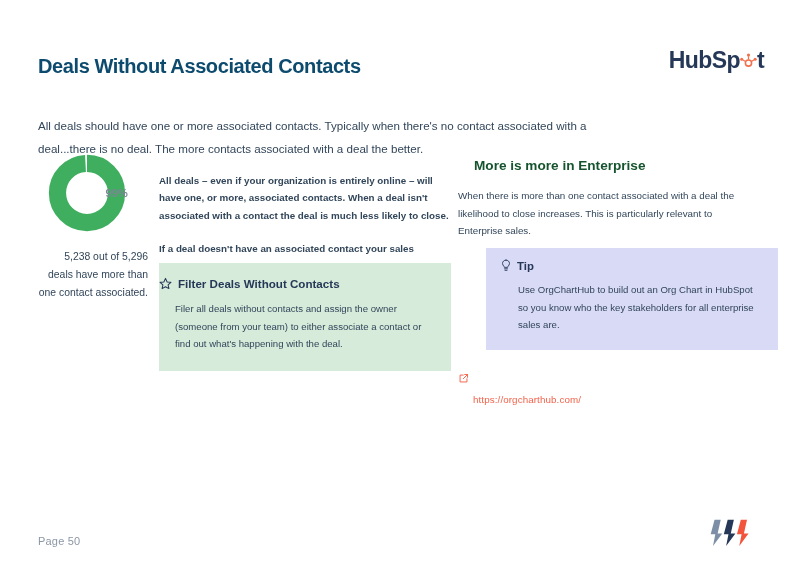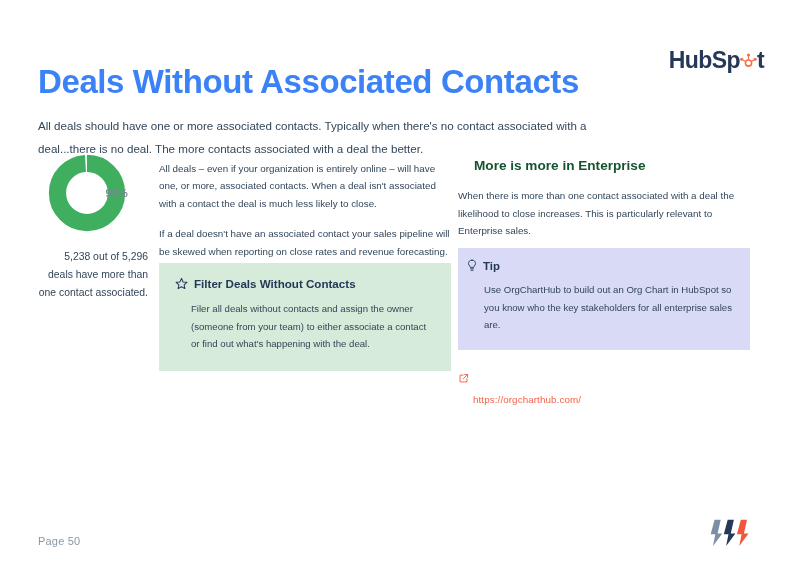--- a/index.html
+++ b/index.html
@@ -20,24 +20,24 @@
   .slide {
     position: absolute;
     inset: 0;
     background: #ffffff;
   }
 
   
   .page-title {
     position: absolute;
     left: 38px; top: 42px;
-    font-size: 33px;
+    font-size: 20px;
     font-weight: bold;
     letter-spacing: -0.4px;
-    color: #3b82f6;
+    color: #0c4a6e;
     line-height: 1.1;
     white-space: nowrap;
     text-align: right;
   }
 
   .hubspot-logo {
     position: absolute;
     right: 36px; top: 46px;
     display: flex;
     align-items: center;
@@ -99,30 +99,31 @@
   
   .mid-col {
     position: absolute;
     left: 159px; top: 156px;
     width: 292px;
   }
   .body-p {
     font-size: 9.8px;
     line-height: 1.78;
     color: #32465a;
-    margin: 4px 0 13px 0;
+    margin: 16px 0 13px 0;
+    font-weight: bold;
   }
   .body-p:last-of-type { margin-bottom: 0; }
 
   .callout {
     position: absolute;
     left: 159px; top: 263px;
     width: 292px;
     background: #d6ebda;
-    padding: 14px 16px 18px 16px;
+    padding: 14px 16px 18px 0;
   }
   .callout-head {
     display: flex;
     align-items: center;
     gap: 6px;
     font-size: 11.6px;
     font-weight: bold;
     color: #253858;
     margin-bottom: 10px;
   }
@@ -148,24 +149,24 @@
   }
   .right-p {
     font-size: 9.8px;
     line-height: 1.78;
     color: #32465a;
     margin: 0;
   }
 
   .tipbox {
     position: absolute;
-    left: 458px; top: 248px;
+    left: 486px; top: 248px;
     width: 292px;
     background: #d8daf6;
-    padding: 11px 16px 16px 8px;
+    padding: 11px 16px 16px 14px;
   }
   .tip-head {
     display: flex;
     align-items: center;
     gap: 5px;
     font-size: 11.4px;
     font-weight: bold;
     color: #253858;
     margin-bottom: 9px;
   }

